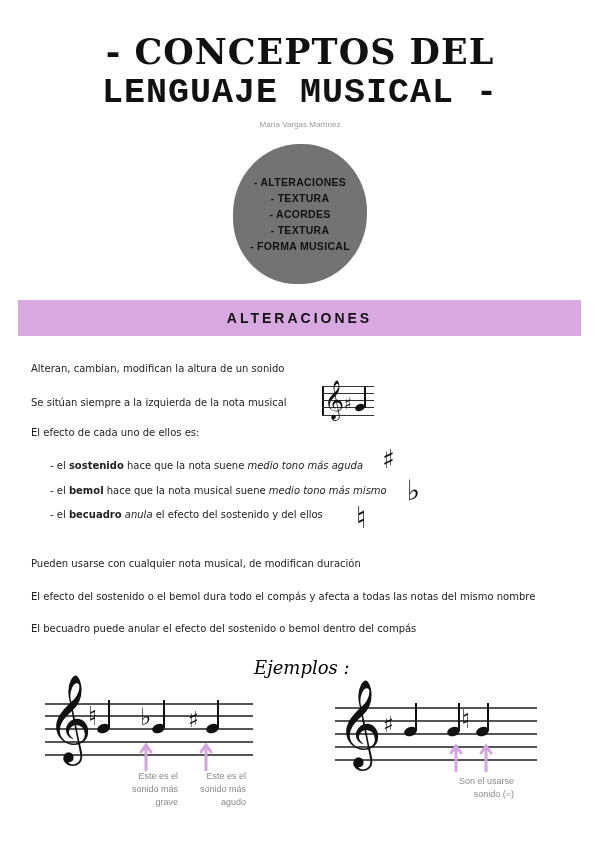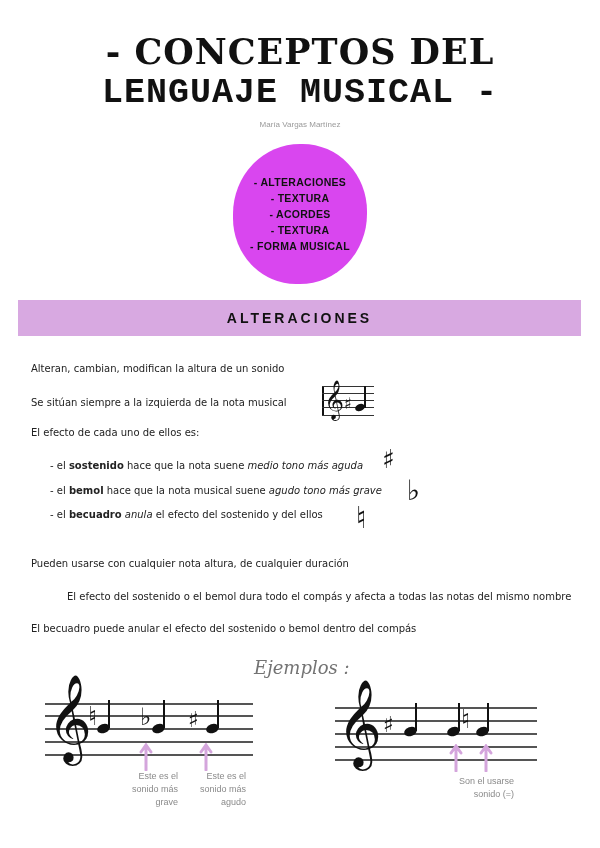--- a/index.html
+++ b/index.html
@@ -13,21 +13,21 @@
   }
   .title.l1 { top: 31px; }
   .title.l2 { top: 72px; font-family: Liberation Mono, monospace; }
   .author {
     position: absolute; top: 120px; left: 0; width: 600px; text-align: center;
     font-family: "Liberation Sans", sans-serif; font-size: 8px; color: #9a9a9a;
   }
 
   .circle {
     position: absolute; left: 233px; top: 144px; width: 134px; height: 140px;
-    border-radius: 50% 48% 50% 47%; background: #d946ef;
+    border-radius: 50% 48% 50% 47%; background: #737373;
     display: flex; flex-direction: column; align-items: center; justify-content: center;
   }
   .circle .item {
     font-family: "Liberation Sans", sans-serif; font-weight: bold; font-size: 10.5px;
     line-height: 16px; color: #111; letter-spacing: 0.3px;
   }
 
   .banner {
     position: absolute; left: 18px; top: 300px; width: 563px; height: 36px;
     background: #d8a9e1; display: flex; align-items: center; justify-content: center;
@@ -52,21 +52,21 @@
     border-radius: 50%; transform: rotate(-20deg);
   }
   .stem { position: absolute; width: 2px; background: #111; }
   .arrow { position: absolute; }
   .caption {
     position: absolute; font-family: "Liberation Sans", sans-serif; font-size: 9px;
     color: #8a8a8a; text-align: right; line-height: 13px;
   }
   .script {
     position: absolute; left: 254px; top: 657px; font-family: "DejaVu Serif", serif;
-    font-style: italic; font-size: 18px; color: #737373;
+    font-style: italic; font-size: 18px; color: #000000;
   }
   .clef { position: absolute; font-family: "DejaVu Sans", sans-serif; color: #111; line-height: 1; }
 </style>
 </head>
 <body>
 
 <div class="title l1">- CONCEPTOS DEL</div>
 <div class="title l2">LENGUAJE MUSICAL -</div>
 <div class="author">María Vargas Martínez</div>
 
@@ -99,31 +99,31 @@
 </div>
 
 <div class="p" style="left:31px; top:427px;">El efecto de cada uno de ellos es:</div>
 
 <div class="p" style="left:50px; top:460px;">
   <span>- el </span><b>sostenido</b><span> hace que la nota suene </span><i>medio tono más aguda</i>
 </div>
 <div class="sym" style="left:382px; top:444px; font-size:26px;">♯</div>
 
 <div class="p" style="left:50px; top:485px;">
-  <span>- el </span><b>bemol</b><span> hace que la nota musical suene </span><i>agudo tono más grave</i>
+  <span>- el </span><b>bemol</b><span> hace que la nota musical suene </span><i>medio tono más mismo</i>
 </div>
 <div class="sym" style="left:407px; top:474px; font-size:28px;">♭</div>
 
 <div class="p" style="left:50px; top:509px;">
   <span>- el </span><b>becuadro</b><span> </span><i>anula</i><span> el efecto del sostenido y del ellos</span>
 </div>
 <div class="sym" style="left:356px; top:500px; font-size:30px;">♮</div>
 
-<div class="p" style="left:31px; top:558px;">Pueden usarse con cualquier nota altura, de cualquier duración</div>
-<div class="p" style="left:31px; top:591px;margin-left:36px;">El efecto del sostenido o el bemol dura todo el compás y afecta a todas las notas del mismo nombre</div>
+<div class="p" style="left:31px; top:558px;">Pueden usarse con cualquier nota musical, de modifican duración</div>
+<div class="p" style="left:31px; top:591px;">El efecto del sostenido o el bemol dura todo el compás y afecta a todas las notas del mismo nombre</div>
 <div class="p" style="left:31px; top:623px;">El becuadro puede anular el efecto del sostenido o bemol dentro del compás</div>
 
 <div class="script">Ejemplos :</div>
 
 <div style="position:absolute; left:45px; top:700px; width:210px; height:60px;">
   <div class="staff-line" style="left:0; top:3px; width:208px;"></div>
   <div class="staff-line" style="left:0; top:15px; width:208px;"></div>
   <div class="staff-line" style="left:0; top:28px; width:208px;"></div>
   <div class="staff-line" style="left:0; top:41px; width:208px;"></div>
   <div class="staff-line" style="left:0; top:54px; width:208px;"></div>

